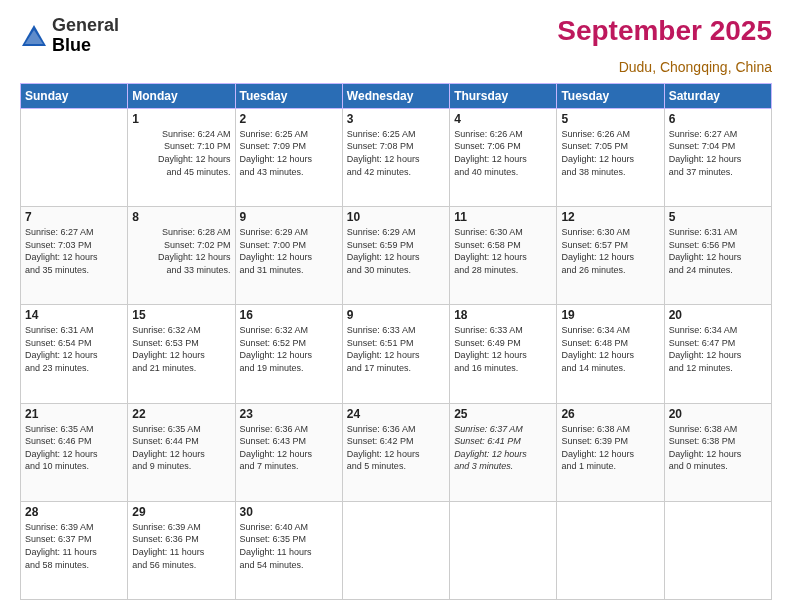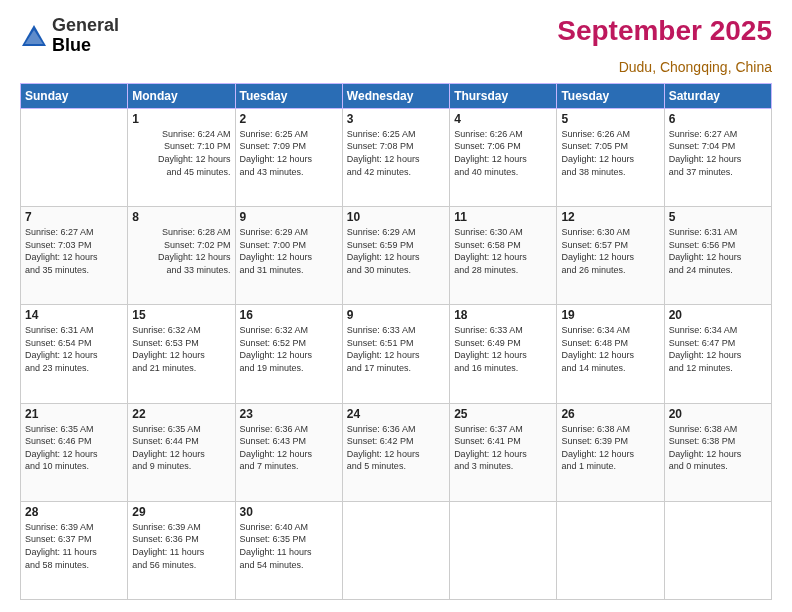--- a/index.html
+++ b/index.html
@@ -301,21 +301,21 @@
           </td>
           <td>
             <span class="day-num">24</span>
             <div class="day-info" style="white-space: pre-line;">Sunrise: 6:36 AM
 Sunset: 6:42 PM
 Daylight: 12 hours
 and 5 minutes.</div>
           </td>
           <td>
             <span class="day-num">25</span>
-            <div class="day-info" style="white-space: pre-line;">Sunrise: 6:37 AM
+            <div class="day-info" style="white-space: pre-line; font-style: italic;">Sunrise: 6:37 AM
 Sunset: 6:41 PM
 Daylight: 12 hours
 and 3 minutes.</div>
           </td>
           <td>
             <span class="day-num">26</span>
             <div class="day-info" style="white-space: pre-line;">Sunrise: 6:38 AM
 Sunset: 6:39 PM
 Daylight: 12 hours
 and 1 minute.</div>

